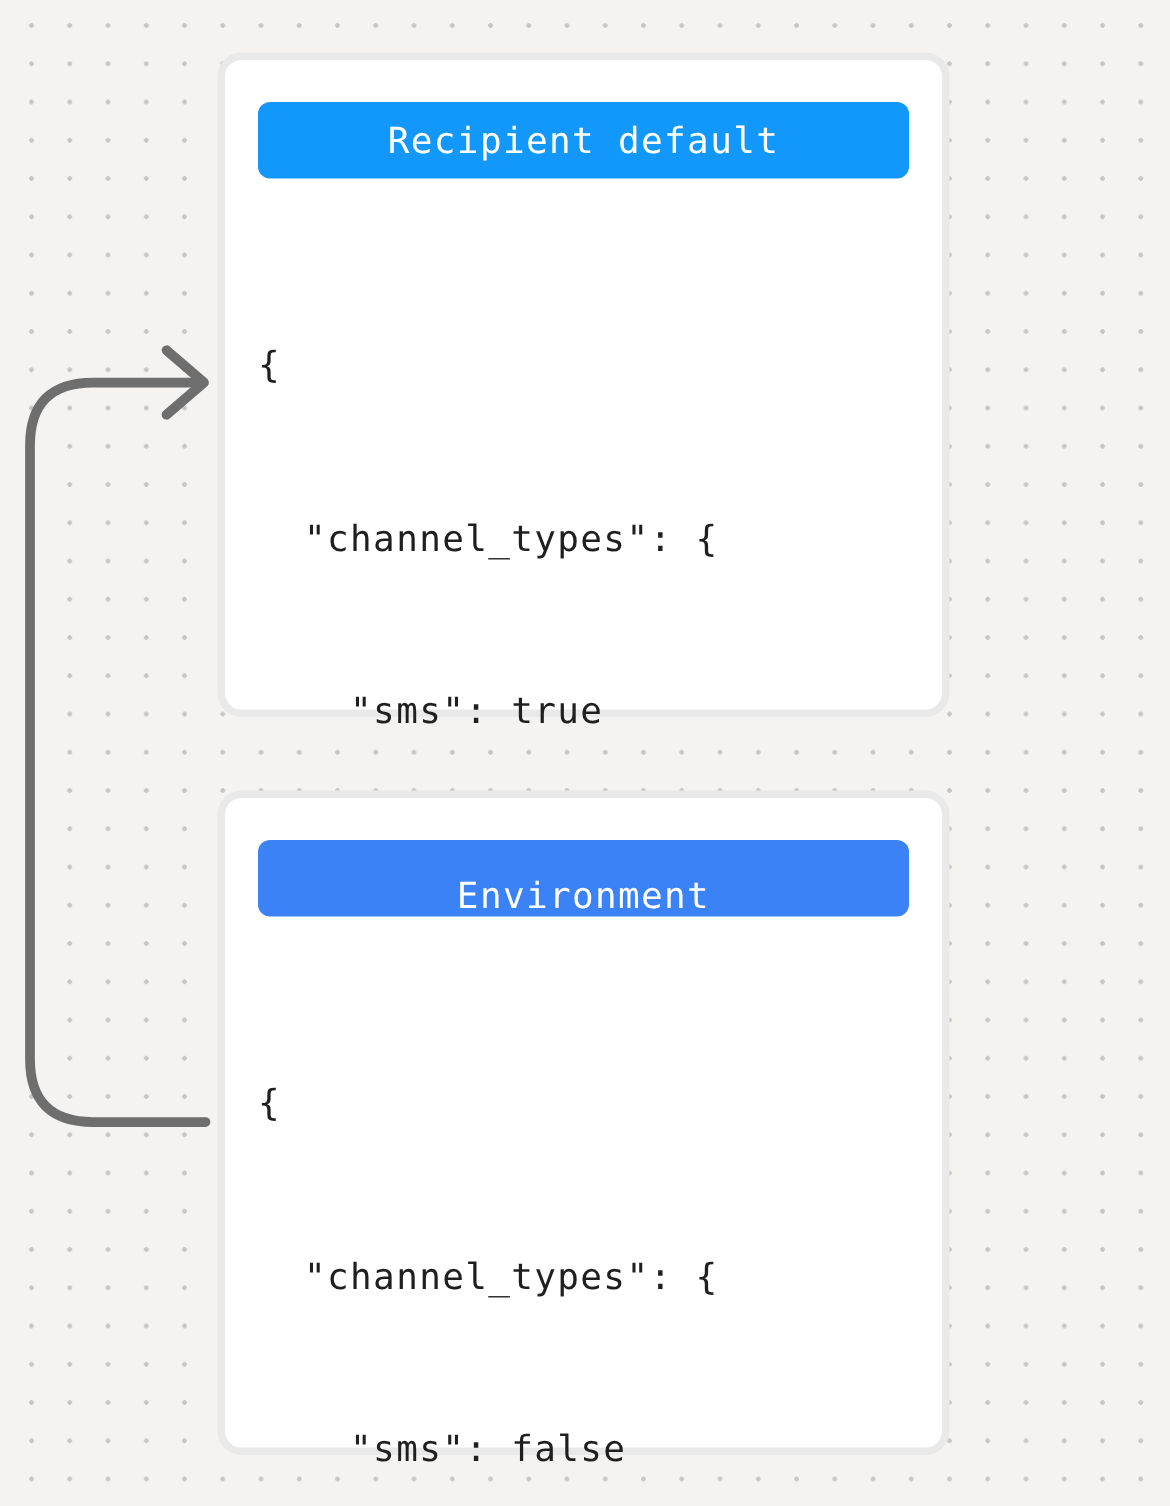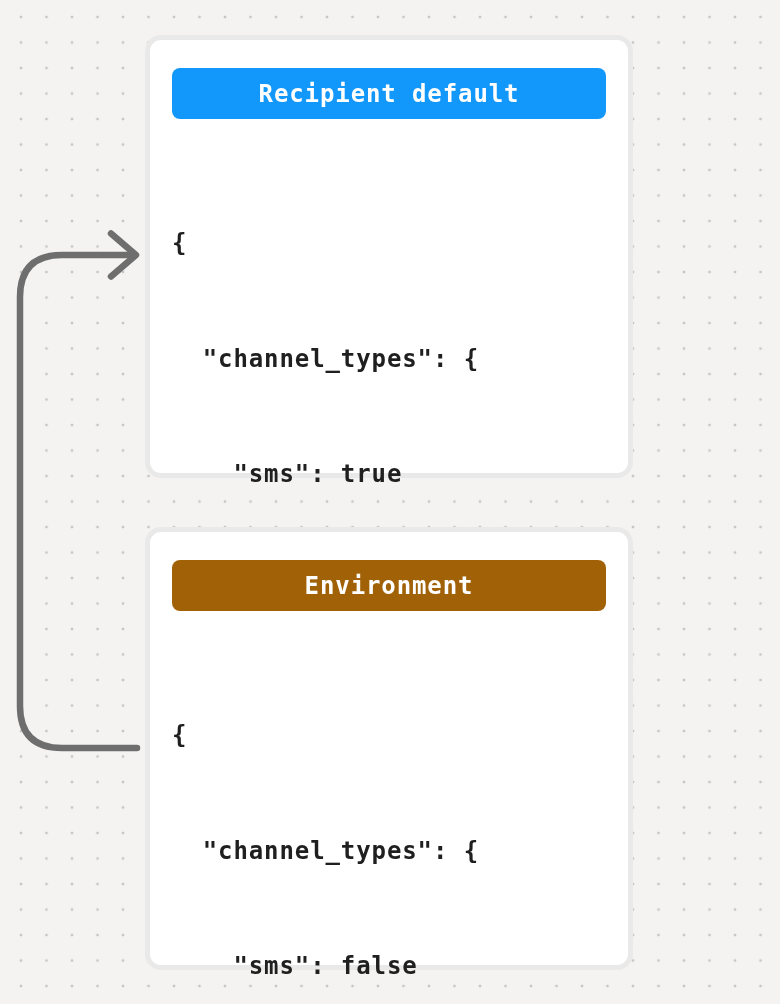--- a/index.html
+++ b/index.html
@@ -22,21 +22,20 @@
     pointer-events: none;
   }
   .card {
     position: absolute;
     left: 145px;
     width: 488px;
     height: 443px;
     background: #ffffff;
     border: 5px solid #e9e9e9;
     border-radius: 16px;
-    font-weight: bold;
   }
   .card-top { top: 35px; }
   .card-bottom { top: 527px; }
   .card-header {
     margin: 28px 22px 0 22px;
     height: 51px;
     border-radius: 8px;
     display: flex;
     align-items: center;
     justify-content: center;
@@ -78,21 +77,21 @@
     <div class="code-line">    "sms": true</div>
     <div class="code-line">  },</div>
     <div class="code-line italic">  "categories": {</div>
     <div class="code-line italic">    "collaboration": true</div>
     <div class="code-line italic">  }</div>
     
   </div>
 </div>
 
 <div class="card card-bottom">
-  <div class="card-header" style="background: #a16207;">
+  <div class="card-header" style="background: #3b82f6; align-items: flex-end;">
     <span class="card-title" style="color: rgb(255, 255, 255);">Environment</span>
   </div>
   <div class="code-block">
     <div class="code-line">{</div>
     <div class="code-line">  "channel_types": {</div>
     <div class="code-line">    "sms": false</div>
     
     
     
     

